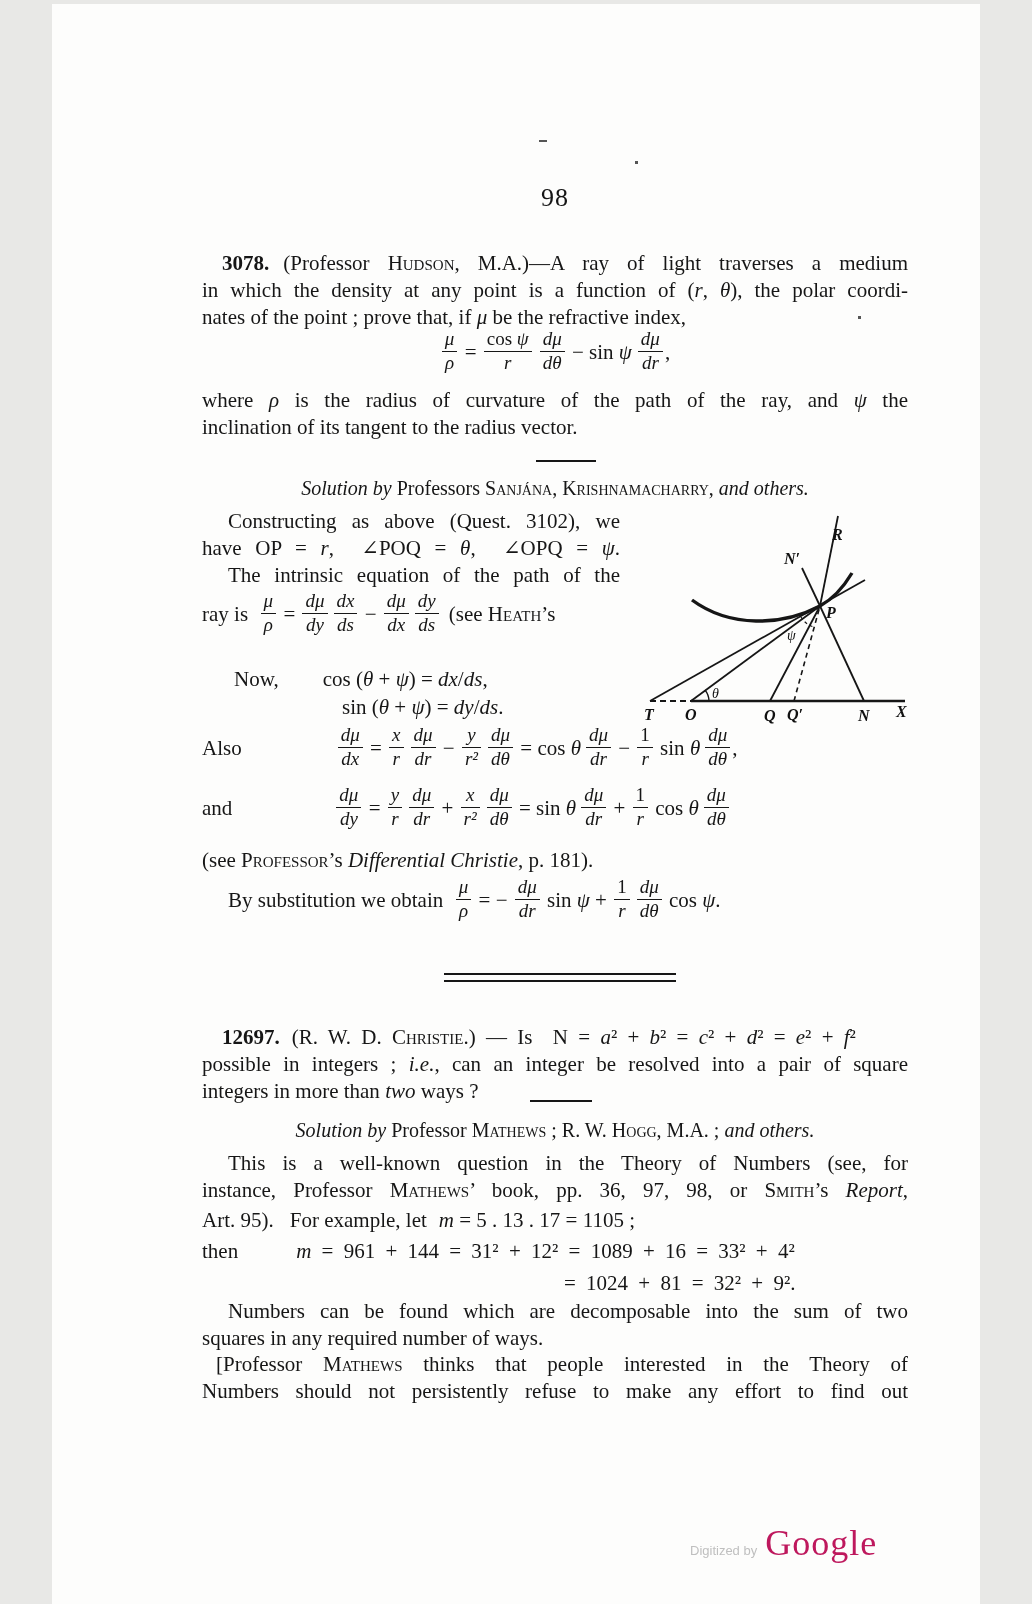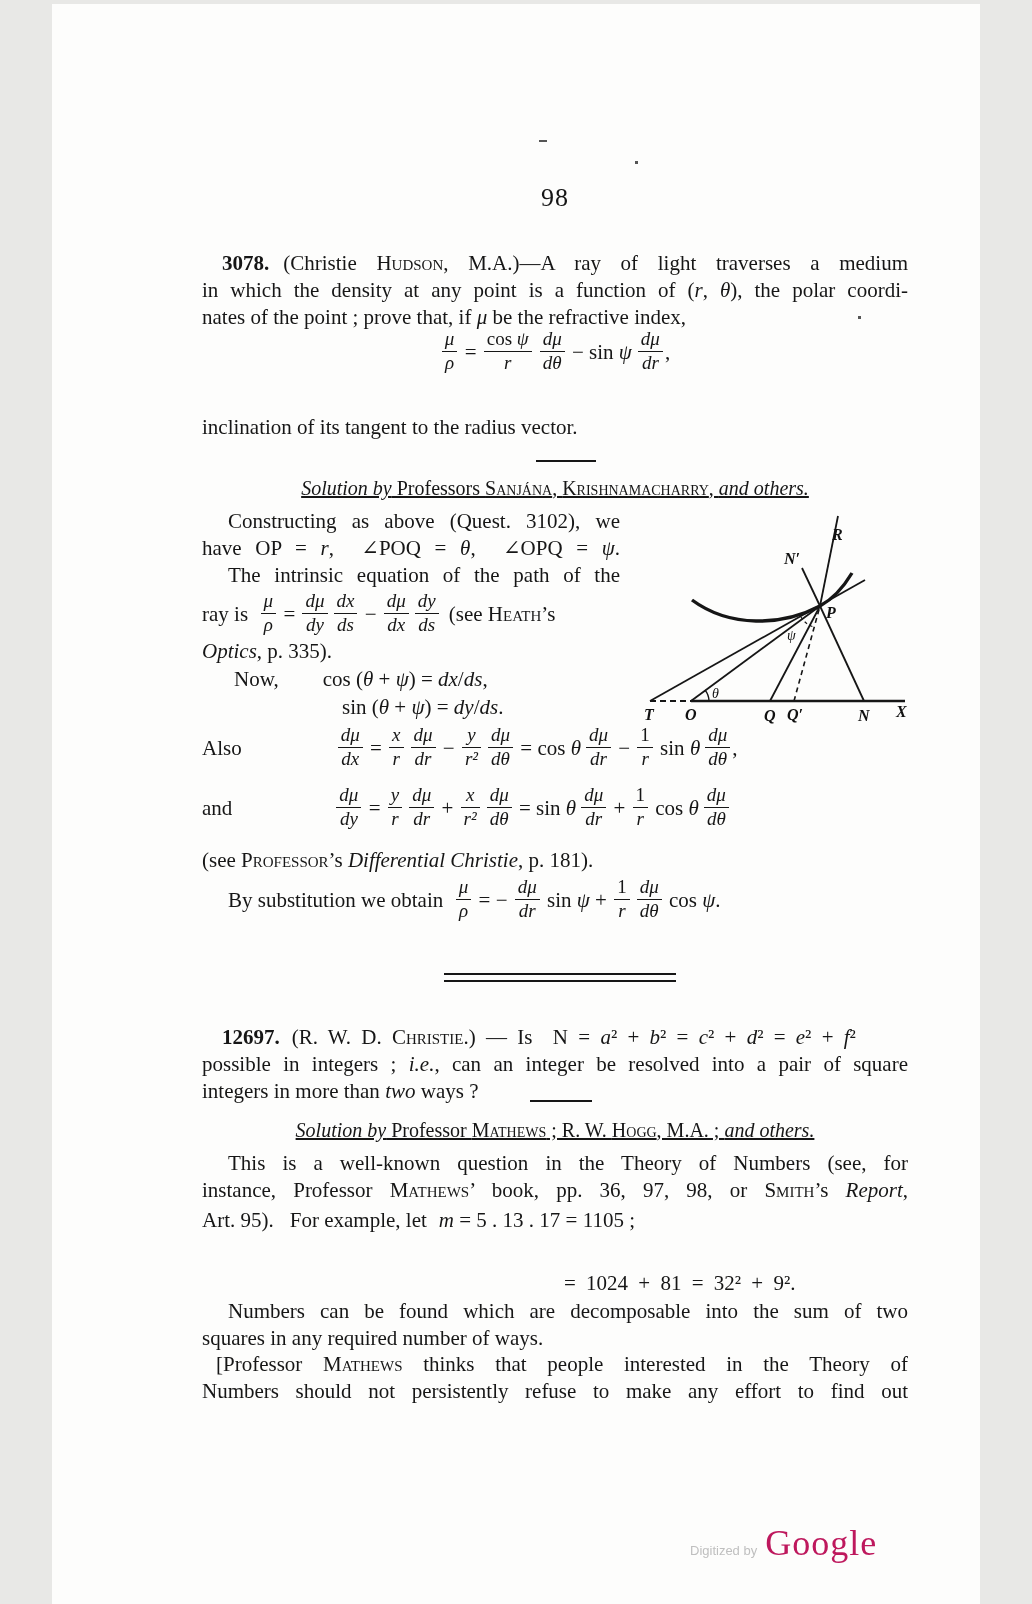--- a/index.html
+++ b/index.html
@@ -10,21 +10,21 @@
     font-size:21px;line-height:27px;overflow:hidden;
   }
   .line{position:absolute;left:150px;width:706px;}
   .col{width:418px;}
   .center{text-align:center;}
   .mline{white-space:pre;}
   .jline{text-align:justify;text-align-last:justify;}
   .ind{text-indent:26px;}
   .ind-sm{text-indent:14px;}
   .ws4{word-spacing:5px;}
-  .byline{font-size:20px;text-decoration:underline;}
+  .byline{font-size:20px;}
   .pageno{font-size:26px;letter-spacing:1px;}
   .mathline{line-height:48px;white-space:pre;}
   .rm{font-style:normal;}
   .it{font-style:italic;}
   .b{font-weight:bold;}
   .sc{font-variant:small-caps;}
   .sp{display:inline-block;}
   .frac{display:inline-block;text-align:center;vertical-align:middle;
         transform:translateY(-3px);font-size:19px;line-height:1.1;margin:0 2px;}
   .frac .num{display:block;padding:0 3px 1px;border-bottom:1.5px solid #161616;}
@@ -43,37 +43,37 @@
 <body>
 
 <div class="page">
 
   <div class="speck" style="left:487px;top:136px;width:8px;height:2px;"></div>
   <div class="speck" style="left:583px;top:157px;width:3px;height:3px;"></div>
   <div class="speck" style="left:806px;top:312px;width:3px;height:3px;"></div>
 
   <div class="line center pageno" style="top:180px;">98</div>
 
-  <div class="line jline" style="top:246px;text-indent:20px;"><span class="b">3078.</span><span class="sp" style="width: 14px;"></span><span class="rm">(Christie </span><span class="sc">Hudson</span><span class="rm">, M.A.)—A ray of light traverses a medium</span></div>
+  <div class="line jline" style="top:246px;text-indent:20px;"><span class="b">3078.</span><span class="sp" style="width: 14px;"></span><span class="rm">(Professor </span><span class="sc">Hudson</span><span class="rm">, M.A.)—A ray of light traverses a medium</span></div>
   <div class="line jline" style="top:273px;"><span class="rm">in which the density at any point is a function of (</span><span class="it">r</span><span class="rm">, </span><span class="it">θ</span><span class="rm">), the polar coordi-</span></div>
   <div class="line" style="top:300px;"><span class="rm">nates of the point ; prove that, if </span><span class="it">μ</span><span class="rm"> be the refractive index,</span></div>
 
   <div class="line center mathline" style="top:324px;"><span class="frac"><span class="num"><span class="it">μ</span></span><span class="den"><span class="it">ρ</span></span></span><span class="rm"> = </span><span class="frac"><span class="num"><span><span class="rm">cos </span><span class="it">ψ</span></span></span><span class="den"><span class="it">r</span></span></span><span class="sp" style="width: 4px;"></span><span class="frac"><span class="num"><span class="it">dμ</span></span><span class="den"><span class="it">dθ</span></span></span><span class="rm"> − sin </span><span class="it">ψ</span><span class="sp" style="width: 4px;"></span><span class="frac"><span class="num"><span class="it">dμ</span></span><span class="den"><span class="it">dr</span></span></span><span class="rm">,</span></div>
 
+  <div class="line jline" style="top:383px;"><span class="rm">where </span><span class="it">ρ</span><span class="rm"> is the radius of curvature of the path of the ray, and </span><span class="it">ψ</span><span class="rm"> the</span></div>
   <div class="line" style="top:410px;"><span class="rm">inclination of its tangent to the radius vector.</span></div>
 
   <div class="rule" style="left:484px;top:456px;width:60px;"></div>
 
   <div class="line center byline" style="top:471px;"><span class="it">Solution by</span><span class="rm"> Professors </span><span class="sc">Sanjána</span><span class="rm">, </span><span class="sc">Krishnamacharry</span><span class="rm">, </span><span class="it">and others.</span></div>
 
   <div class="line col jline ind" style="top:504px;"><span class="rm">Constructing as above (Quest. 3102), we</span></div>
   <div class="line col jline ind" style="top:558px;"><span class="rm">The intrinsic equation of the path of the</span></div>
   <div class="line col jline mline" style="top:531px;"><span class="rm">have OP = </span><span class="it">r</span><span class="rm">,  ∠POQ = </span><span class="it">θ</span><span class="rm">,  ∠OPQ = </span><span class="it">ψ</span><span class="rm">.</span></div>
   <div class="line col mathline" style="top:586px;"><span class="rm">ray is  </span><span class="frac"><span class="num"><span class="it">μ</span></span><span class="den"><span class="it">ρ</span></span></span><span class="rm"> = </span><span class="frac"><span class="num"><span class="it">dμ</span></span><span class="den"><span class="it">dy</span></span></span><span class="sp" style="width: 2px;"></span><span class="frac"><span class="num"><span class="it">dx</span></span><span class="den"><span class="it">ds</span></span></span><span class="rm"> − </span><span class="frac"><span class="num"><span class="it">dμ</span></span><span class="den"><span class="it">dx</span></span></span><span class="sp" style="width: 2px;"></span><span class="frac"><span class="num"><span class="it">dy</span></span><span class="den"><span class="it">ds</span></span></span><span class="sp" style="width: 8px;"></span><span class="rm">(see </span><span class="sc">Heath</span><span class="rm">’s</span></div>
-  <div class="line col" style="top:634px;"><span class="it">Optics</span><span class="rm">, p. 335).</span></div>
   <div class="line col mline" style="top:662px;"><span class="sp" style="width: 32px;"></span><span class="rm">Now,</span><span class="sp" style="width: 44px;"></span><span class="rm">cos (</span><span class="it">θ</span><span class="rm"> + </span><span class="it">ψ</span><span class="rm">) = </span><span class="it">dx</span><span class="rm">/</span><span class="it">ds</span><span class="rm">,</span></div>
   <div class="line col mline" style="top:690px;"><span class="sp" style="width: 140px;"></span><span class="rm">sin (</span><span class="it">θ</span><span class="rm"> + </span><span class="it">ψ</span><span class="rm">) = </span><span class="it">dy</span><span class="rm">/</span><span class="it">ds</span><span class="rm">.</span></div>
 
   <svg style="position:absolute;left:552px;top:494px;" width="318" height="228" viewBox="0 0 318 228">
 
     <line x1="46" y1="203" x2="87" y2="203" stroke="#161616" stroke-width="2" stroke-dasharray="6 4"></line>
     <line x1="87" y1="203" x2="301" y2="203" stroke="#161616" stroke-width="2.4"></line>
 
     <line x1="46" y1="203" x2="261" y2="82" stroke="#161616" stroke-width="1.8"></line>
 
@@ -119,20 +119,21 @@
   <div class="line jline" style="top:1047px;"><span class="rm">possible in integers ; </span><span class="it">i.e.</span><span class="rm">, can an integer be resolved into a pair of square</span></div>
   <div class="line" style="top:1074px;"><span class="rm">integers in more than </span><span class="it">two</span><span class="rm"> ways ?</span></div>
 
   <div class="rule" style="left:478px;top:1096px;width:62px;"></div>
 
   <div class="line center byline" style="top:1113px;"><span class="it">Solution by</span><span class="rm"> Professor </span><span class="sc">Mathews</span><span class="rm"> ; R. W. </span><span class="sc">Hogg</span><span class="rm">, M.A. ; </span><span class="it">and others.</span></div>
 
   <div class="line jline ind" style="top:1146px;"><span class="rm">This is a well-known question in the Theory of Numbers (see, for</span></div>
   <div class="line jline" style="top:1173px;"><span class="rm">instance, Professor </span><span class="sc">Mathews</span><span class="rm">’ book, pp. 36, 97, 98, or </span><span class="sc">Smith</span><span class="rm">’s </span><span class="it">Report</span><span class="rm">,</span></div>
   <div class="line mline" style="top:1203px;"><span class="rm">Art. 95).</span><span class="sp" style="width: 16px;"></span><span class="rm">For example, let</span><span class="sp" style="width: 12px;"></span><span class="it">m</span><span class="rm"> = 5 . 13 . 17 = 1105 ;</span></div>
+  <div class="line mline ws4" style="top:1234px;"><span class="rm">then</span><span class="sp" style="width: 58px;"></span><span class="it">m</span><span class="rm"> = 961 + 144 = 31² + 12² = 1089 + 16 = 33² + 4²</span></div>
   <div class="line mline ws4" style="top:1266px;left:512px;width:344px;"><span class="rm">= 1024 + 81 = 32² + 9².</span></div>
   <div class="line jline ind" style="top:1294px;"><span class="rm">Numbers can be found which are decomposable into the sum of two</span></div>
   <div class="line jline ind-sm" style="top:1347px;"><span class="rm">[Professor </span><span class="sc">Mathews</span><span class="rm"> thinks that people interested in the Theory of</span></div>
   <div class="line" style="top:1321px;"><span class="rm">squares in any required number of ways.</span></div>
   <div class="line jline" style="top:1374px;"><span class="rm">Numbers should not persistently refuse to make any effort to find out</span></div>
 
   <div class="wm">
     <span class="wm-prefix">Digitized by</span>
     <span class="wm-logo">Google</span>
   </div>

